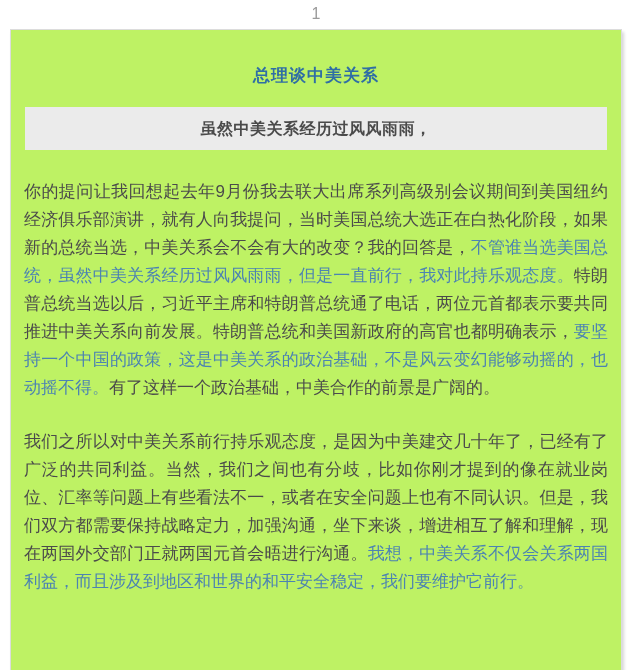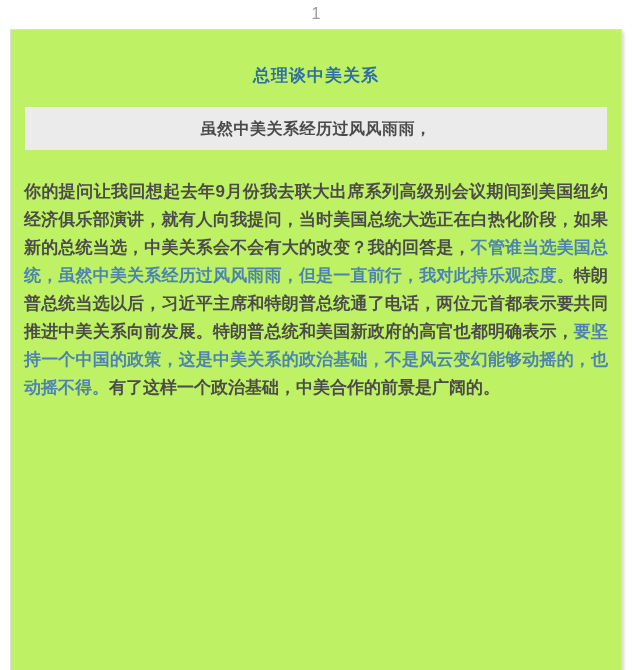--- a/index.html
+++ b/index.html
@@ -55,21 +55,20 @@
   .subtitle-line {
     color: #4a4a4a;
     font-size: 16px;
     font-weight: bold;
     line-height: 29px;
     letter-spacing: 0.5px;
   }
   .body-text {
     padding: 0 13px;
     margin-top: 28px;
-    font-weight: bold;
   }
   .body-text p {
     color: #4b4b4b;
     font-size: 17px;
     line-height: 28px;
     text-align: justify;
     margin-bottom: 26px;
   }
   .body-text p span.hl {
     color: #4c83b2;
@@ -85,16 +84,17 @@
   <div class="card">
 
     <div class="card-title">总理谈中美关系</div>
 
     <div class="subtitle-box">
       <div class="subtitle-line">虽然中美关系经历过风风雨雨，</div>
     </div>
 
     <div class="body-text" id="paragraphs">
         <p><span>你的提问让我回想起去年9月份我去联大出席系列高级别会议期间到美国纽约经济俱乐部演讲，就有人向我提问，当时美国总统大选正在白热化阶段，如果新的总统当选，中美关系会不会有大的改变？我的回答是，</span><span class="hl">不管谁当选美国总统，虽然中美关系经历过风风雨雨，但是一直前行，我对此持乐观态度。</span><span>特朗普总统当选以后，习近平主席和特朗普总统通了电话，两位元首都表示要共同推进中美关系向前发展。特朗普总统和美国新政府的高官也都明确表示，</span><span class="hl">要坚持一个中国的政策，这是中美关系的政治基础，不是风云变幻能够动摇的，也动摇不得。</span><span>有了这样一个政治基础，中美合作的前景是广阔的。</span></p>
+        <p><span>我们之所以对中美关系前行持乐观态度，是因为中美建交几十年了，已经有了广泛的共同利益。当然，我们之间也有分歧，比如你刚才提到的像在就业岗位、汇率等问题上有些看法不一，或者在安全问题上也有不同认识。但是，我们双方都需要保持战略定力，加强沟通，坐下来谈，增进相互了解和理解，现在两国外交部门正就两国元首会晤进行沟通。</span><span class="hl">我想，中美关系不仅会关系两国利益，而且涉及到地区和世界的和平安全稳定，我们要维护它前行。</span></p>
       </div>
 
   </div>
 </div>
 
 </body></html>

